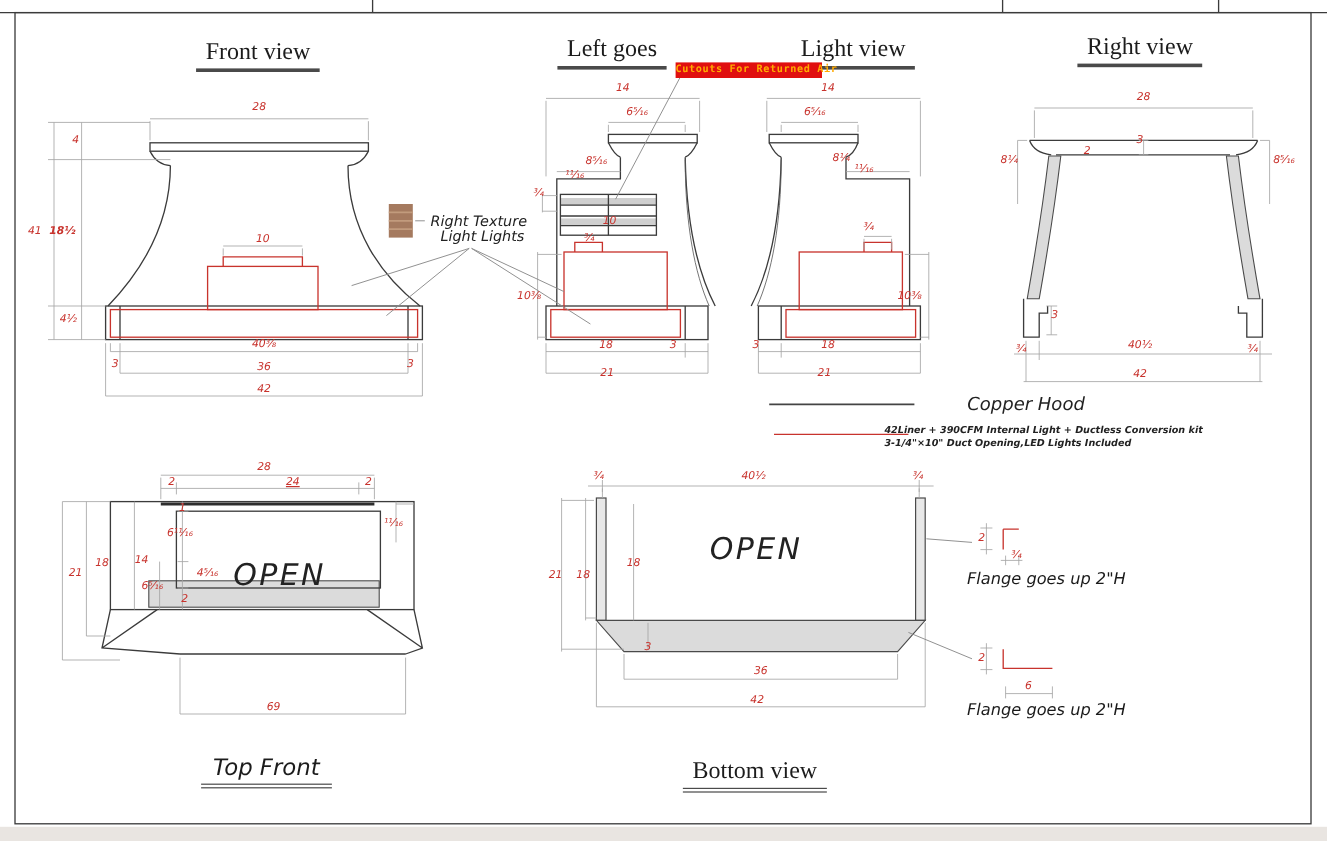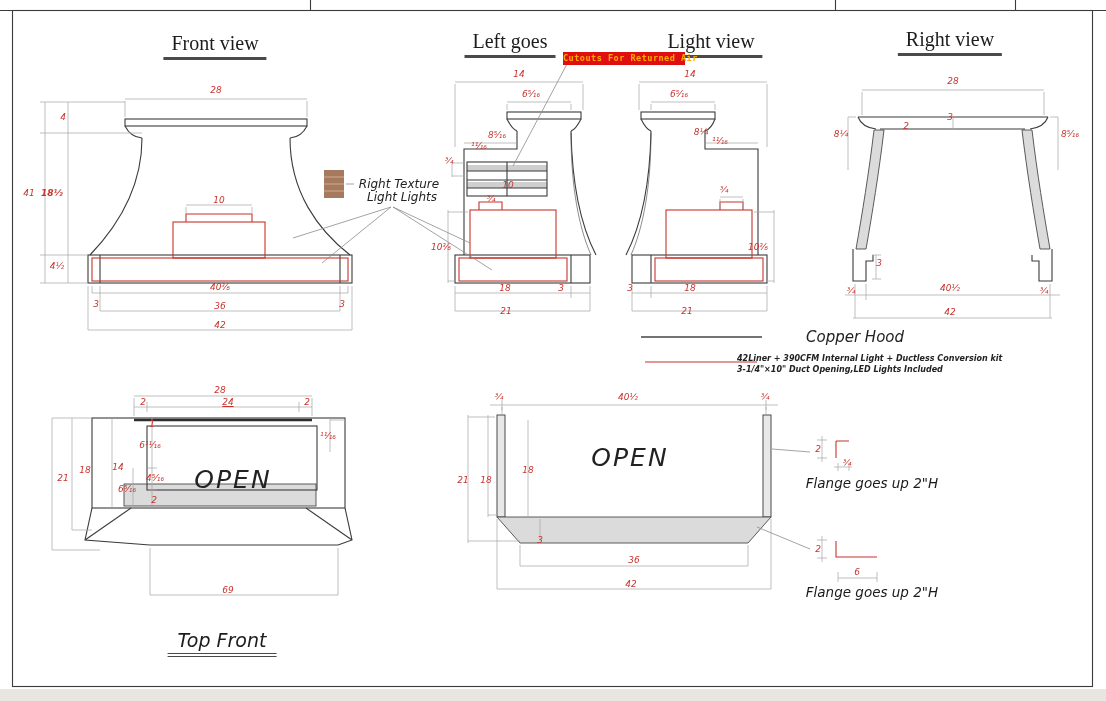--- a/index.html
+++ b/index.html
@@ -163,20 +163,21 @@
       <path class="rd" d="M836,541 V557 H877"></path>
       <path class="dm" d="M838,578 H877 M838,572 V582 M877,572 V582"></path>
     </g>
   </svg>
 
   <div class="abs ctr vtitle u1" style="left:215px;top:46px;">Front view</div>
   <div class="abs ctr vtitle u1" style="left:510px;top:44px;">Left goes</div>
   <div class="abs ctr vtitle u1" style="left:711px;top:44px;">Light view</div>
   <div class="abs ctr vtitle u1" style="left:950px;top:42px;">Right view</div>
   <div class="abs ctr tech u2" style="left:222px;top:643px;padding:0 10px 2px;">Top Front</div>
+  <div class="abs ctr vtitle u2" style="left:629px;top:646px;">Bottom view</div>
 
   <div class="abs cutouts" style="left:563px;top:52px;width:122px;height:13px;">Cutouts For Returned Air</div>
 
   <div class="abs ctr texture" style="left:399px;top:184px;">Right Texture</div>
   <div class="abs ctr texture" style="left:402px;top:197px;">Light Lights</div>
 
   <div class="abs ctr open" style="left:233px;top:479px;">OPEN</div>
   <div class="abs ctr open" style="left:630px;top:457px;">OPEN</div>
 
   <div class="abs ctr flange" style="left:872px;top:483px;">Flange goes up 2"H</div>
@@ -223,27 +224,27 @@
       <span class="dim" style="left: 950px; top: 117px;">3</span>
       <span class="dim" style="left: 841px; top: 134px;">8¼</span>
       <span class="dim" style="left: 1070px; top: 134px;">8⁵⁄₁₆</span>
       <span class="dim" style="left: 879px; top: 263px;">3</span>
       <span class="dim" style="left: 851px; top: 291px;">¾</span>
       <span class="dim" style="left: 950px; top: 288px;">40½</span>
       <span class="dim" style="left: 1044px; top: 291px;">¾</span>
       <span class="dim" style="left: 950px; top: 312px;">42</span>
       <span class="dim" style="left: 220px; top: 390px;">28</span>
       <span class="dim" style="left: 143px; top: 402px;">2</span>
-      <span class="dim" style="left: 228px; top: 402px; text-decoration: underline;">24</span>
+      <span class="dim" style="left: 244px; top: 402px; text-decoration: underline;">24</span>
       <span class="dim" style="left: 307px; top: 402px;">2</span>
       <span class="dim" style="left: 152px; top: 424px;">1</span>
       <span class="dim" style="left: 150px; top: 445px;">6¹¹⁄₁₆</span>
       <span class="dim" style="left: 328px; top: 436px;">¹¹⁄₁₆</span>
       <span class="dim" style="left: 118px; top: 467px;">14</span>
-      <span class="dim" style="left: 155px; top: 478px; font-style: italic;">4⁵⁄₁₆</span>
+      <span class="dim" style="left: 173px; top: 478px; font-style: italic;">4⁵⁄₁₆</span>
       <span class="dim" style="left: 127px; top: 489px;">6⁵⁄₁₆</span>
       <span class="dim" style="left: 154px; top: 500px;">2</span>
       <span class="dim" style="left: 85px; top: 470px;">18</span>
       <span class="dim" style="left: 63px; top: 478px;">21</span>
       <span class="dim" style="left: 228px; top: 590px;">69</span>
       <span class="dim" style="left: 499px; top: 397px;">¾</span>
       <span class="dim" style="left: 628px; top: 397px;">40½</span>
       <span class="dim" style="left: 765px; top: 397px;">¾</span>
       <span class="dim" style="left: 463px; top: 480px;">21</span>
       <span class="dim" style="left: 486px; top: 480px;">18</span>

